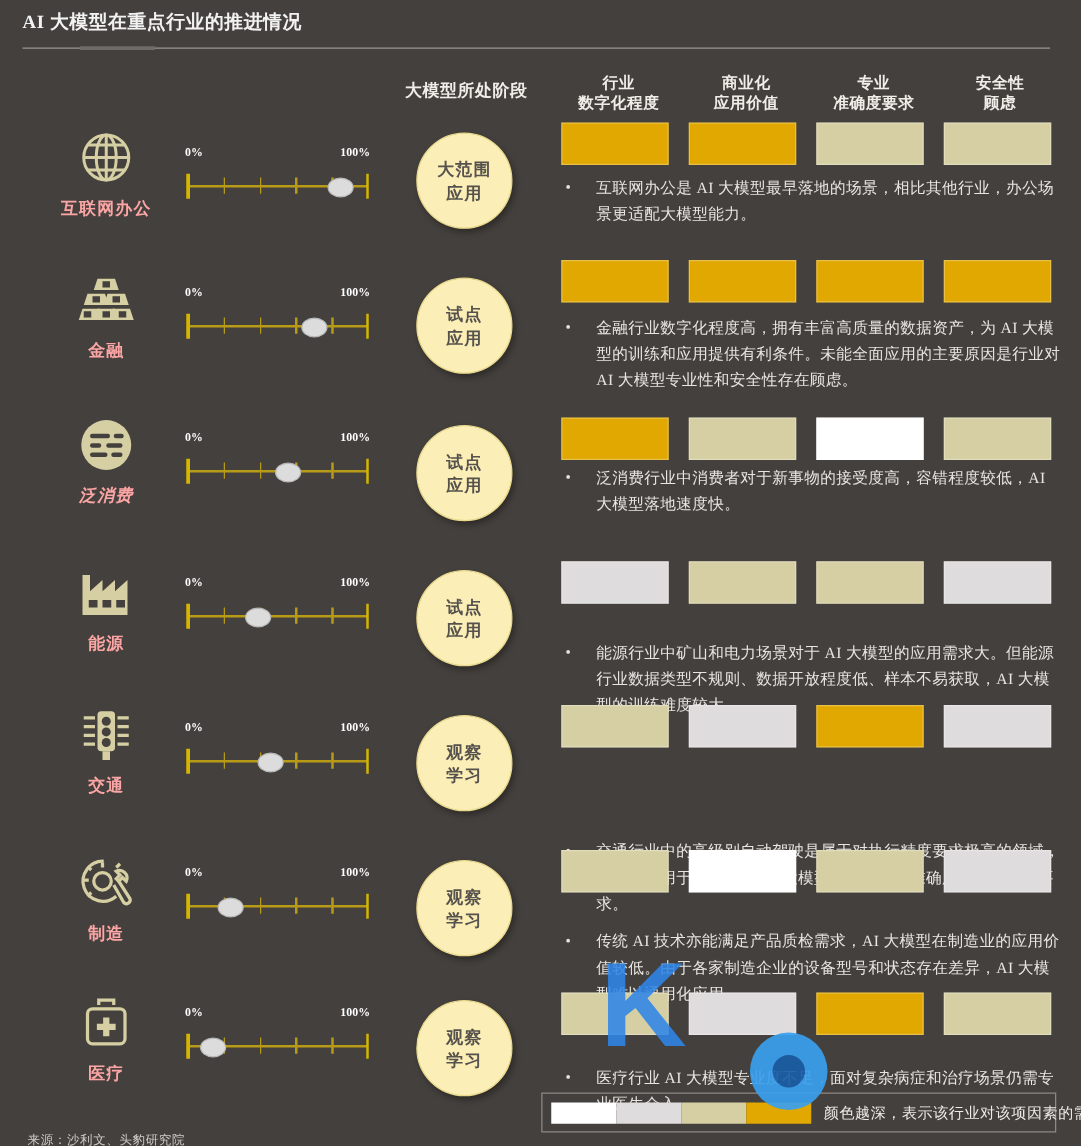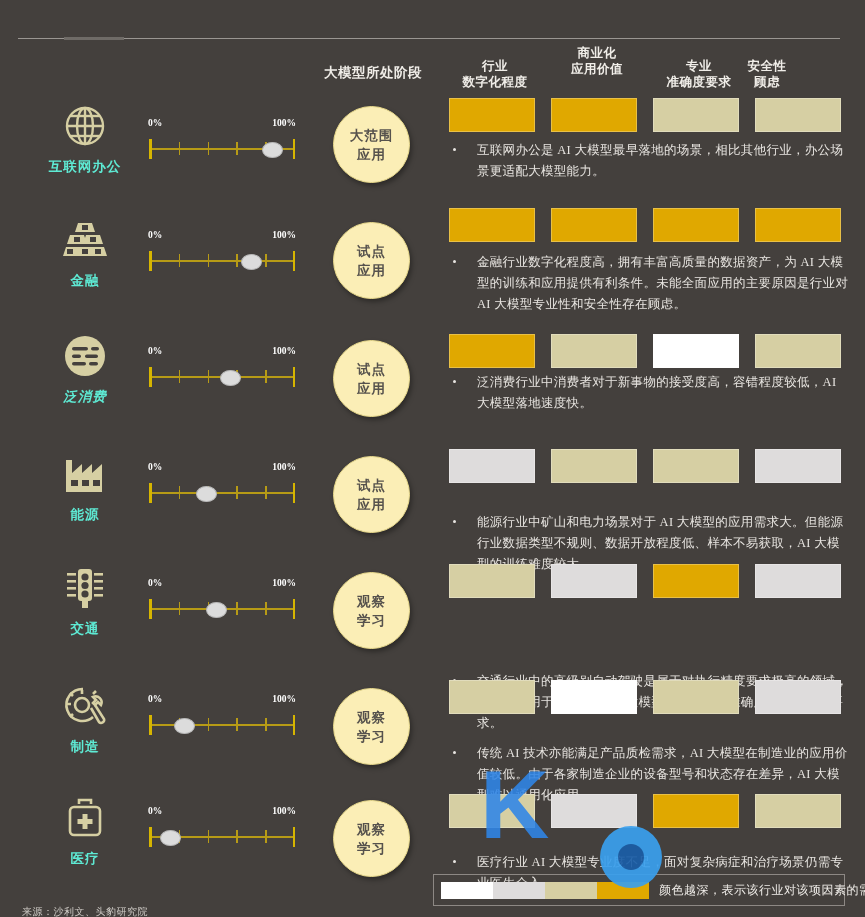--- a/index.html
+++ b/index.html
@@ -38,21 +38,21 @@
   .hdr.small{font-size:12.5px;line-height:16px;}
 
   
   .row{position:absolute;left:0;width:865px;}
 
   
   .ind{position:absolute;left:40px;width:90px;text-align:center;}
   .ind .glyph{height:52px;display:flex;align-items:center;justify-content:center;}
   .ind .glyph svg{display:block;}
   .ind .name{
-    margin-top:6px;font-size:13.5px;font-weight:bold;color:#5eead4;
+    margin-top:6px;font-size:13.5px;font-weight:bold;color:#fca5a5;
     letter-spacing:1px;white-space:nowrap;
   }
 
   
   .slider{position:absolute;left:148px;width:148px;}
   .slider .ends{position:relative;height:14px;}
   .slider .ends span{
     position:absolute;top:0;font-size:9.5px;font-weight:bold;color:#ffffff;
   }
   .slider .ends .s0{left:0;}
@@ -150,39 +150,40 @@
     content:"";position:absolute;left:18px;top:18px;width:26px;height:26px;
     border-radius:50%;background:#1a5ea8;
   }
 </style>
 </head>
 <body>
 
 <div id="canvas">
 
   <div class="title-wrap">
+    <div class="title">AI 大模型在重点行业的推进情况</div>
     <div class="title-rule"></div>
     <div class="title-rule-dark"></div>
   </div>
 
   <div class="hdr" style="left:318px;top:64px;width:110px;">大模型所处阶段</div>
 
   <div class="hdr small" style="left:449px;top:58px;width:92px;">
     <div>行业</div>
     <div>数字化程度</div>
   </div>
-  <div class="hdr small" style="left:551px;top:46px;width:92px;font-family:Liberation Mono, monospace;">
+  <div class="hdr small" style="left:551px;top:58px;width:92px;">
     <div>商业化</div>
     <div>应用价值</div>
   </div>
   <div class="hdr small" style="left:653px;top:58px;width:92px;">
     <div>专业</div>
     <div>准确度要求</div>
   </div>
-  <div class="hdr small" style="left:721px;top:58px;width:92px;">
+  <div class="hdr small" style="left:754px;top:58px;width:92px;">
     <div>安全性</div>
     <div>顾虑</div>
   </div>
 
   <div id="rows">
       <div class="row" style="top: 0px;">
         <div class="ind" style="top: 100px;">
           <div class="glyph">
             <svg width="46" height="46" viewBox="0 0 46 46">
               <g fill="none" stroke="#d6cfa3" stroke-width="2.4">

